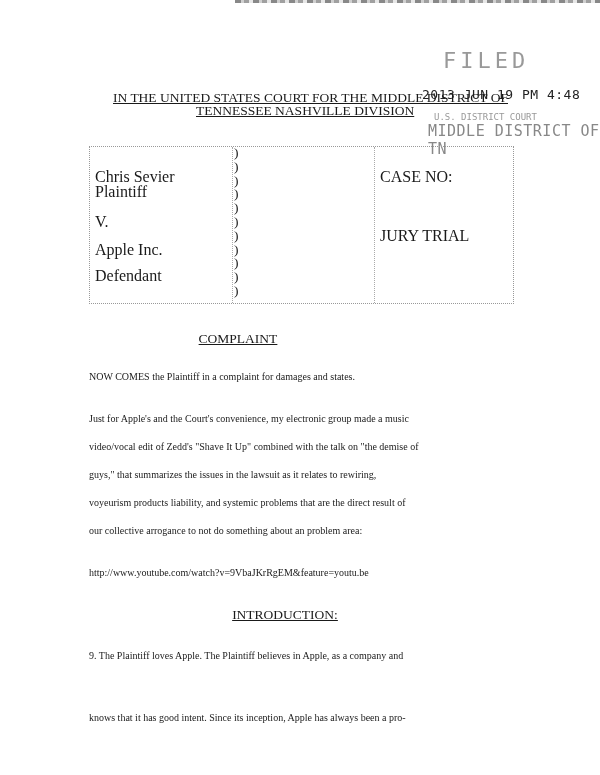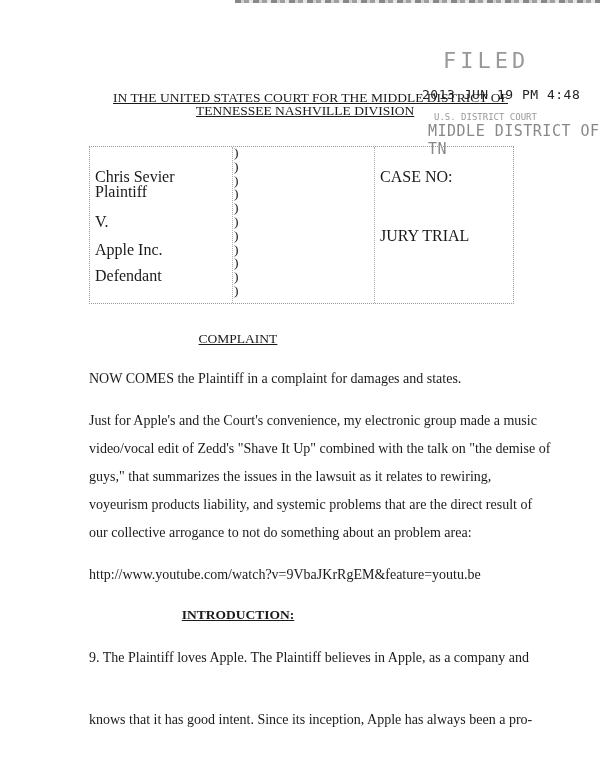--- a/index.html
+++ b/index.html
@@ -41,22 +41,22 @@
   }
   .cb-left { position:absolute; left:0; top:0; width:142px; height:100%; border-right:1px dotted #aaa; }
   .cb-right { position:absolute; left:284px; top:0; width:139px; height:100%; border-left:1px dotted #aaa; }
   .cap-text { position:absolute; font-size:16px; line-height:15px; }
   .parens { position:absolute; left:144px; top:-1px; font-size:13.5px; line-height:13.8px; }
   .parens span { display:block; }
 
   .heading {
     position:absolute; left:0; width:476px; text-align:center; font-size:13.5px; text-decoration:underline;
   }
-  .heading.bold { font-weight:bold; }
-  .para { position:absolute; left:89px; font-size:14px; white-space:nowrap; }
+  .heading.bold { font-weight:normal;padding-left:47px; }
+  .para { position:absolute; left:89px; font-size:10px; white-space:nowrap; }
 </style>
 </head>
 <body>
 
 <div class="scan-edge"></div>
 
 <div class="stamp-filed">FILED</div>
 <div class="stamp-date">2013 JUN 19 PM 4:48</div>
 <div class="stamp-dist1">U.S. DISTRICT COURT</div>
 <div class="stamp-dist2">MIDDLE DISTRICT OF TN</div>

